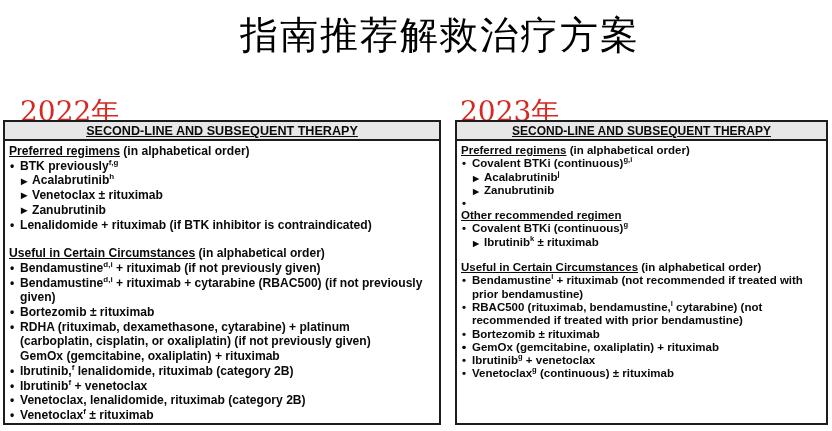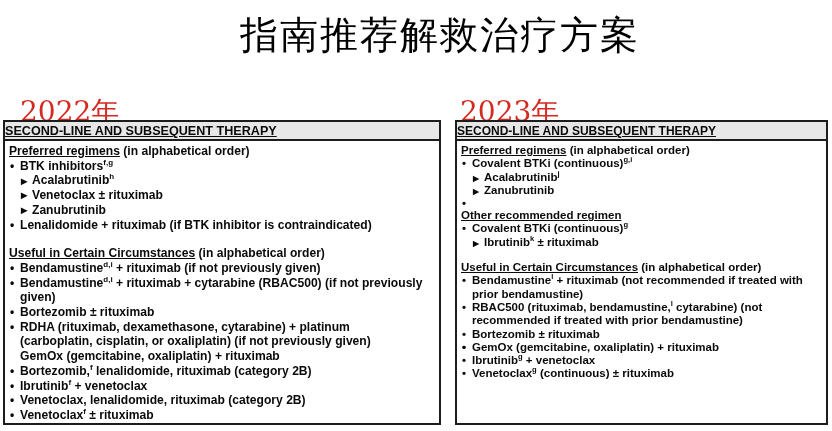--- a/index.html
+++ b/index.html
@@ -39,20 +39,21 @@
   .panel {
     position: absolute; top: 120px;
     border: 2px solid var(--border);
     background: #fff;
   }
   .panel-left  { left: 3px;   width: 438px; height: 305px; }
   .panel-right { left: 455px; width: 373px; height: 305px; }
   .panel-header {
     background: var(--header-bg);
     border-bottom: 2px solid var(--border);
+    text-align: center;
     font-weight: bold;
     color: var(--ink);
     padding: 2px 0 1px 0;
   }
   .panel-header span { text-decoration: underline; }
   .panel-left  .panel-header { font-size: 12.6px; }
   .panel-right .panel-header { font-size: 12px; }
   .panel-body {
     padding: 3px 14px 0 4px;
     font-weight: bold;
@@ -78,33 +79,33 @@
 
 <div class="year-label year-left">2022年</div>
 <div class="year-label year-right">2023年</div>
 
 <section class="panel panel-left">
   <div class="panel-header">
     <span>SECOND-LINE AND SUBSEQUENT THERAPY</span>
   </div>
   <div class="panel-body">
       <div class="line l-heading"><span class="und">Preferred regimens</span><span> (in alphabetical order)</span></div>
-      <div class="line l-bullet"><span class="mk">•</span><span>BTK inhibitors</span><sup>f,g</sup></div>
+      <div class="line l-bullet"><span class="mk">•</span><span>BTK previously</span><sup>f,g</sup></div>
       <div class="line l-sub"><span class="mk">▶</span><span>Acalabrutinib</span><sup>h</sup></div>
       <div class="line l-sub"><span class="mk">▶</span><span>Venetoclax ± rituximab</span></div>
       <div class="line l-sub"><span class="mk">▶</span><span>Zanubrutinib</span></div>
       <div class="line l-bullet"><span class="mk">•</span><span>Lenalidomide + rituximab (if BTK inhibitor is contraindicated)</span></div>
       <div class="line l-blank"></div>
       <div class="line l-heading"><span class="und">Useful in Certain Circumstances</span><span> (in alphabetical order)</span></div>
       <div class="line l-bullet"><span class="mk">•</span><span>Bendamustine</span><sup>d,i</sup><span> + rituximab (if not previously given)</span></div>
       <div class="line l-bullet"><span class="mk">•</span><span>Bendamustine</span><sup>d,i</sup><span> + rituximab + cytarabine (RBAC500) (if not previously given)</span></div>
       <div class="line l-bullet"><span class="mk">•</span><span>Bortezomib ± rituximab</span></div>
       <div class="line l-bullet"><span class="mk">•</span><span>RDHA (rituximab, dexamethasone, cytarabine) + platinum (carboplatin, cisplatin, or oxaliplatin) (if not previously given)</span></div>
       <div class="line l-cont"><span>GemOx (gemcitabine, oxaliplatin) + rituximab</span></div>
-      <div class="line l-bullet"><span class="mk">•</span><span>Bortezomib,</span><sup>f</sup><span> lenalidomide, rituximab (category 2B)</span></div>
+      <div class="line l-bullet"><span class="mk">•</span><span>Ibrutinib,</span><sup>f</sup><span> lenalidomide, rituximab (category 2B)</span></div>
       <div class="line l-bullet"><span class="mk">•</span><span>Ibrutinib</span><sup>f</sup><span> + venetoclax</span></div>
       <div class="line l-bullet"><span class="mk">•</span><span>Venetoclax, lenalidomide, rituximab (category 2B)</span></div>
       <div class="line l-bullet"><span class="mk">•</span><span>Venetoclax</span><sup>f</sup><span> ± rituximab</span></div>
     </div>
 </section>
 
 <section class="panel panel-right">
   <div class="panel-header">
     <span>SECOND-LINE AND SUBSEQUENT THERAPY</span>
   </div>

